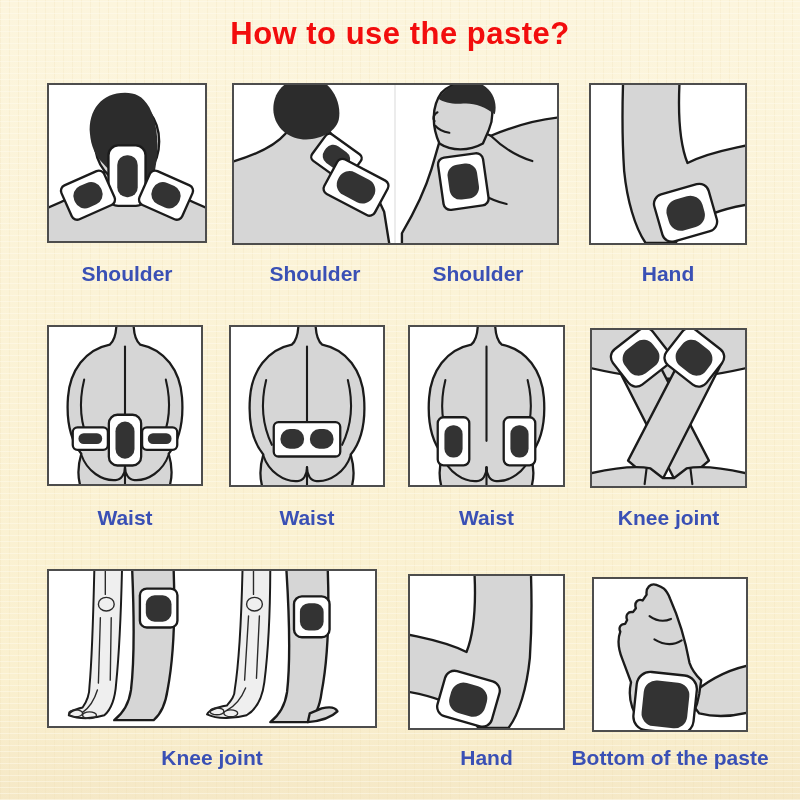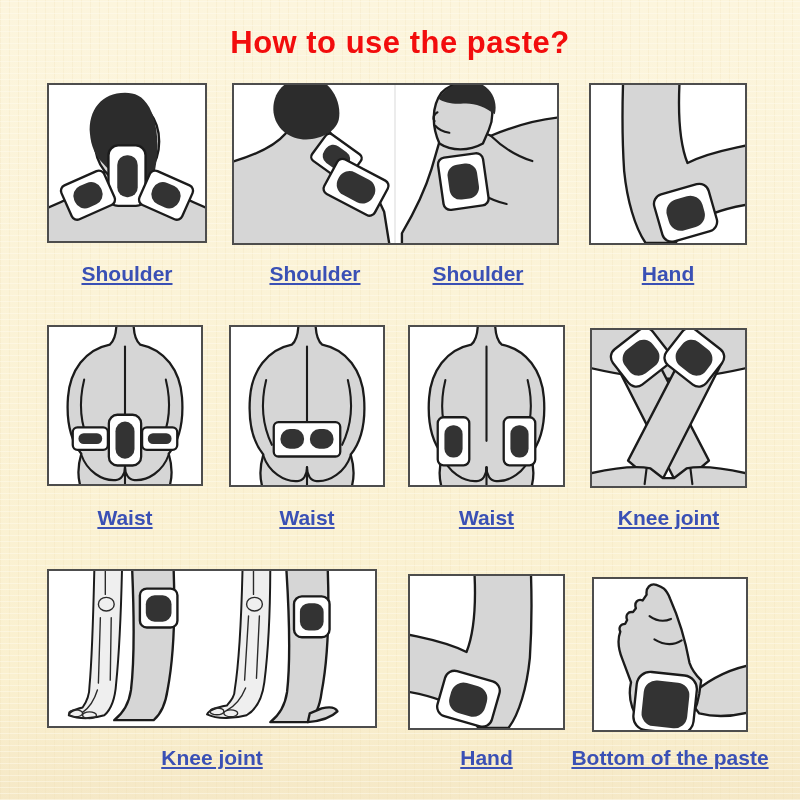--- a/index.html
+++ b/index.html
@@ -6,33 +6,32 @@
   .page{
     position:relative;width:800px;height:800px;overflow:hidden;
     font-family:"Liberation Sans",sans-serif;
     background-color:#faf1d2;
     background-image:
       repeating-linear-gradient(0deg, rgba(255,252,240,.45) 0px, rgba(255,252,240,.45) 1px, rgba(255,252,240,0) 1px, rgba(255,252,240,0) 6px),
       repeating-linear-gradient(90deg, rgba(238,222,180,.25) 0px, rgba(238,222,180,.25) 1px, rgba(238,222,180,0) 1px, rgba(238,222,180,0) 9px),
       linear-gradient(180deg,#fcf5dd 0%,#faf0cf 85%,#f5e8c6 100%);
   }
   .title{
-    position:absolute;left:0;top:25px;width:100%;
+    position:absolute;left:0;top:16px;width:100%;
     text-align:center;font-size:31px;font-weight:700;letter-spacing:.5px;
     color:#f20d0d;
   }
   .panel{
     position:absolute;background:#ffffff;border:2px solid #4d4d4d;
     box-sizing:border-box;overflow:hidden;
   }
   .panel svg{display:block;width:100%;height:100%;}
   .plabel{
     position:absolute;text-align:center;font-size:21px;font-weight:700;
     color:#3a50b5;
-    text-decoration:underline;
   }
   
   .sk{fill:#d6d6d6;stroke:#1b1b1b;stroke-width:2.4;stroke-linejoin:round;}
   .ln{fill:none;stroke:#1b1b1b;stroke-width:2.2;stroke-linecap:round;}
   .pw{fill:#ffffff;stroke:#1b1b1b;stroke-width:2.4;stroke-linejoin:round;}
   .pd{fill:#333333;stroke:none;}
   .hair{fill:#2c2c2c;stroke:none;}
   .bone{fill:#efefef;stroke:#1b1b1b;stroke-width:2;stroke-linejoin:round;}
   .bln{fill:none;stroke:#2a2a2a;stroke-width:1.4;stroke-linecap:round;}
   .seam{fill:#ececec;}

